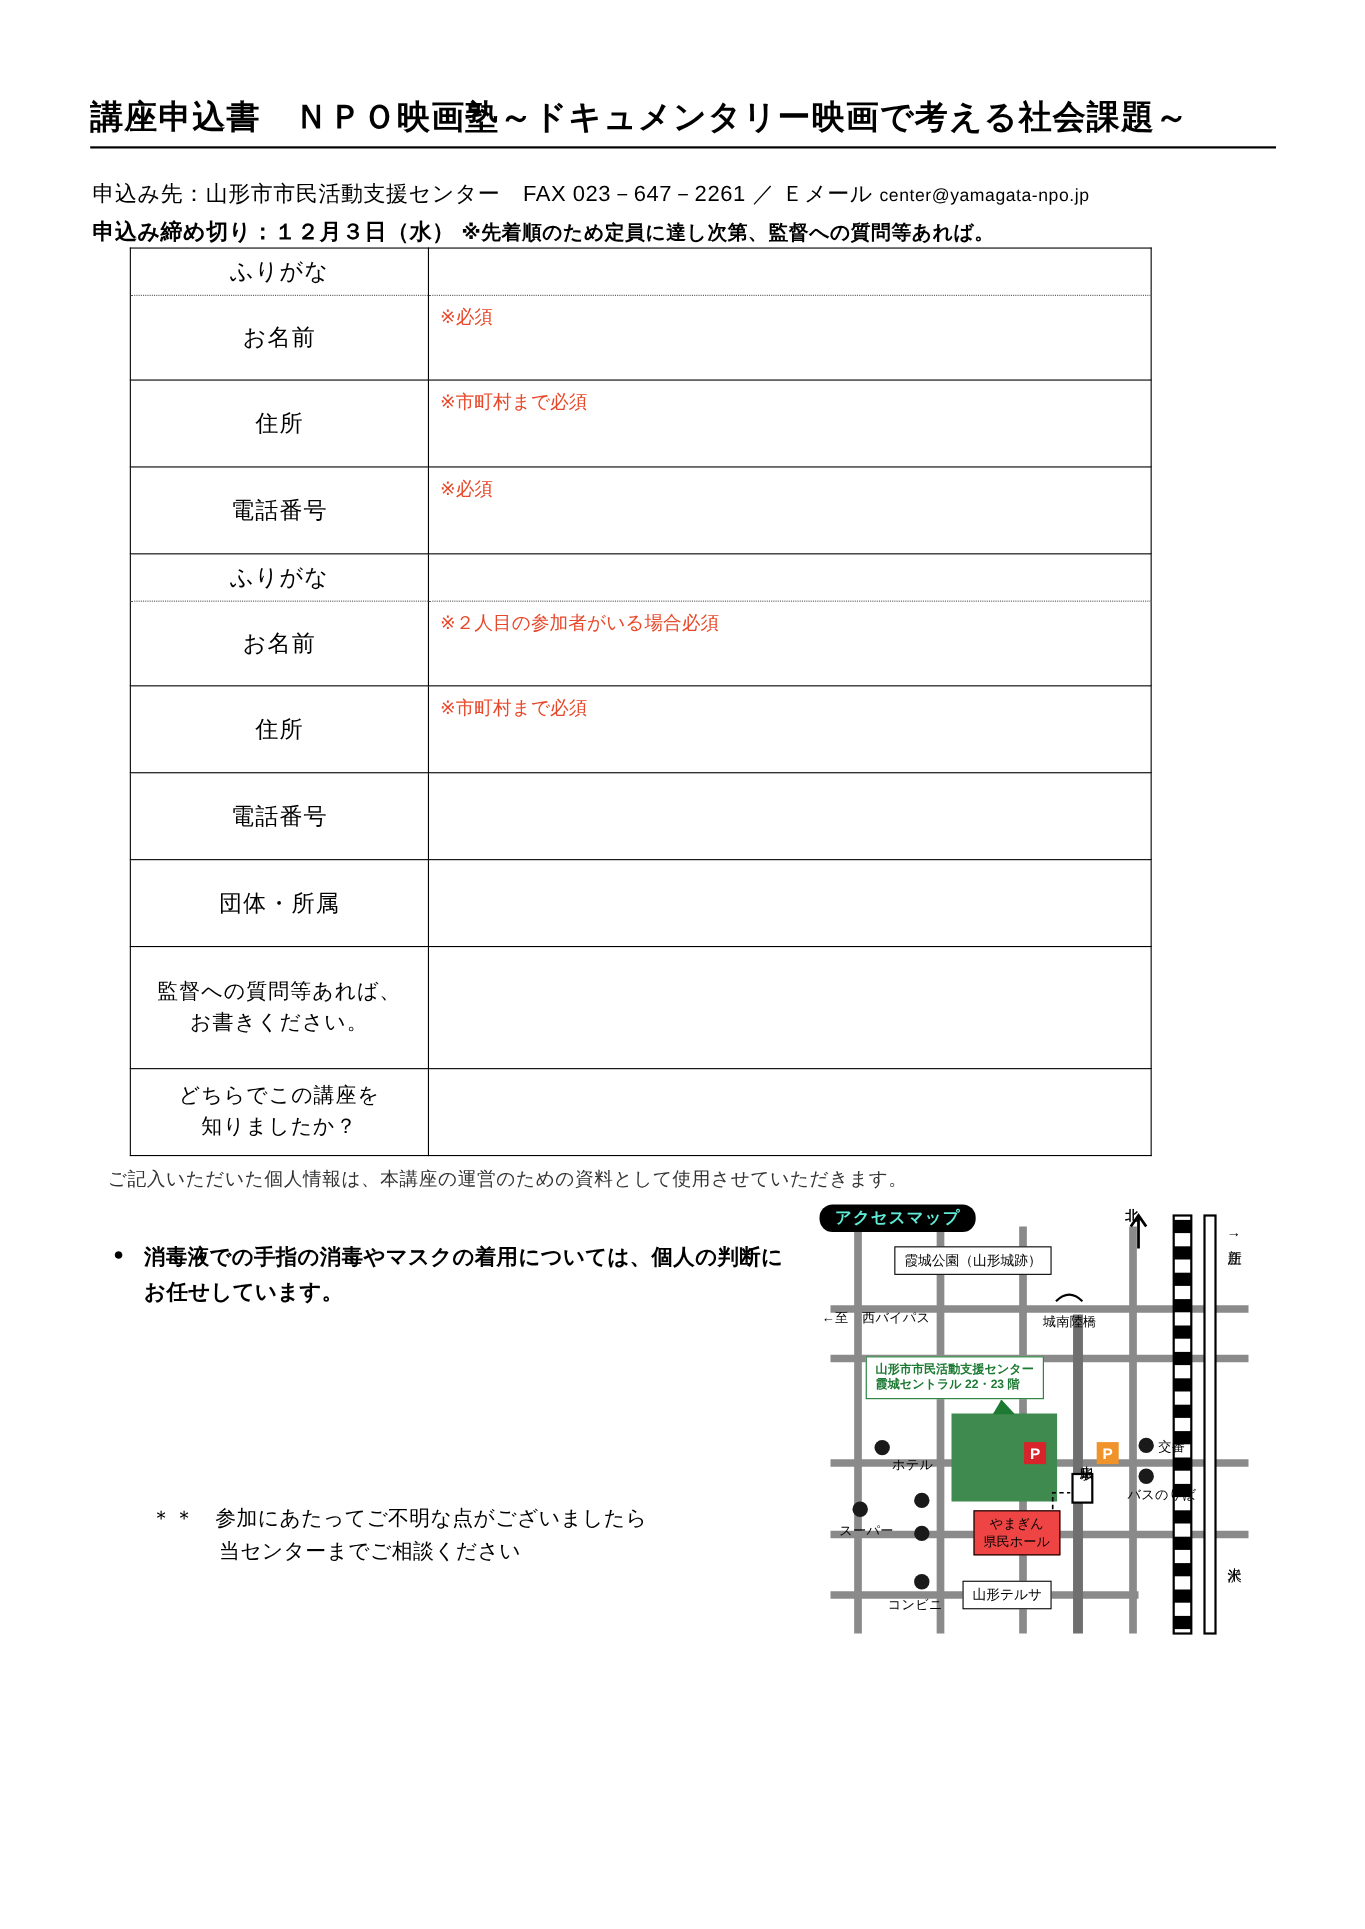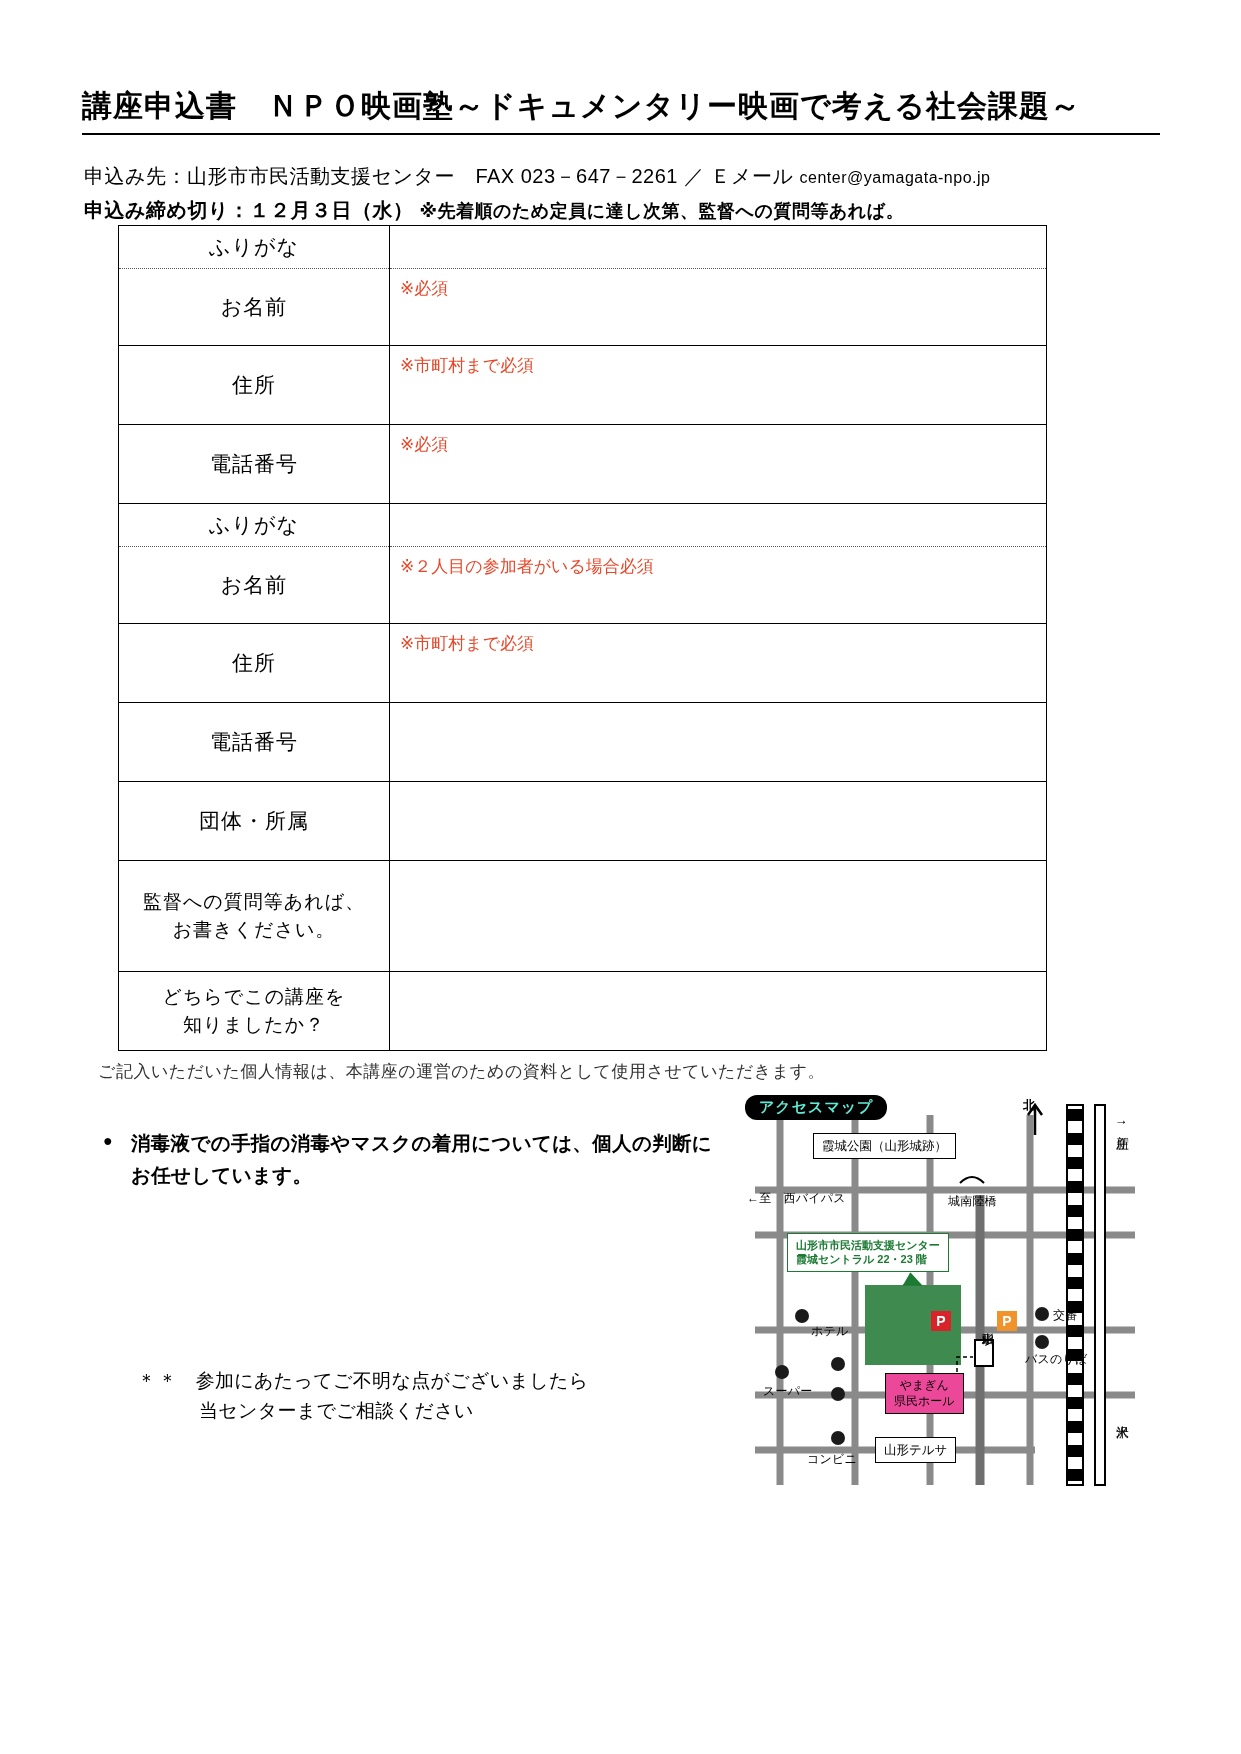--- a/index.html
+++ b/index.html
@@ -199,21 +199,21 @@
     text-align: center;
     line-height: 1.3;
   }
   .box-lbl.green {
     border-color: #1c7a33;
     color: #1c7a33;
     font-size: 11px;
     font-weight: bold;
   }
   .box-lbl.cream {
-    background: #ec4899;
+    background: #ef4444;
     border-color: #000;
     font-size: 12px;
     text-align: center;
   }
   .vert {
     position: absolute;
     writing-mode: vertical-rl;
     font-size: 13px;
     letter-spacing: 1px;
     white-space: nowrap;

